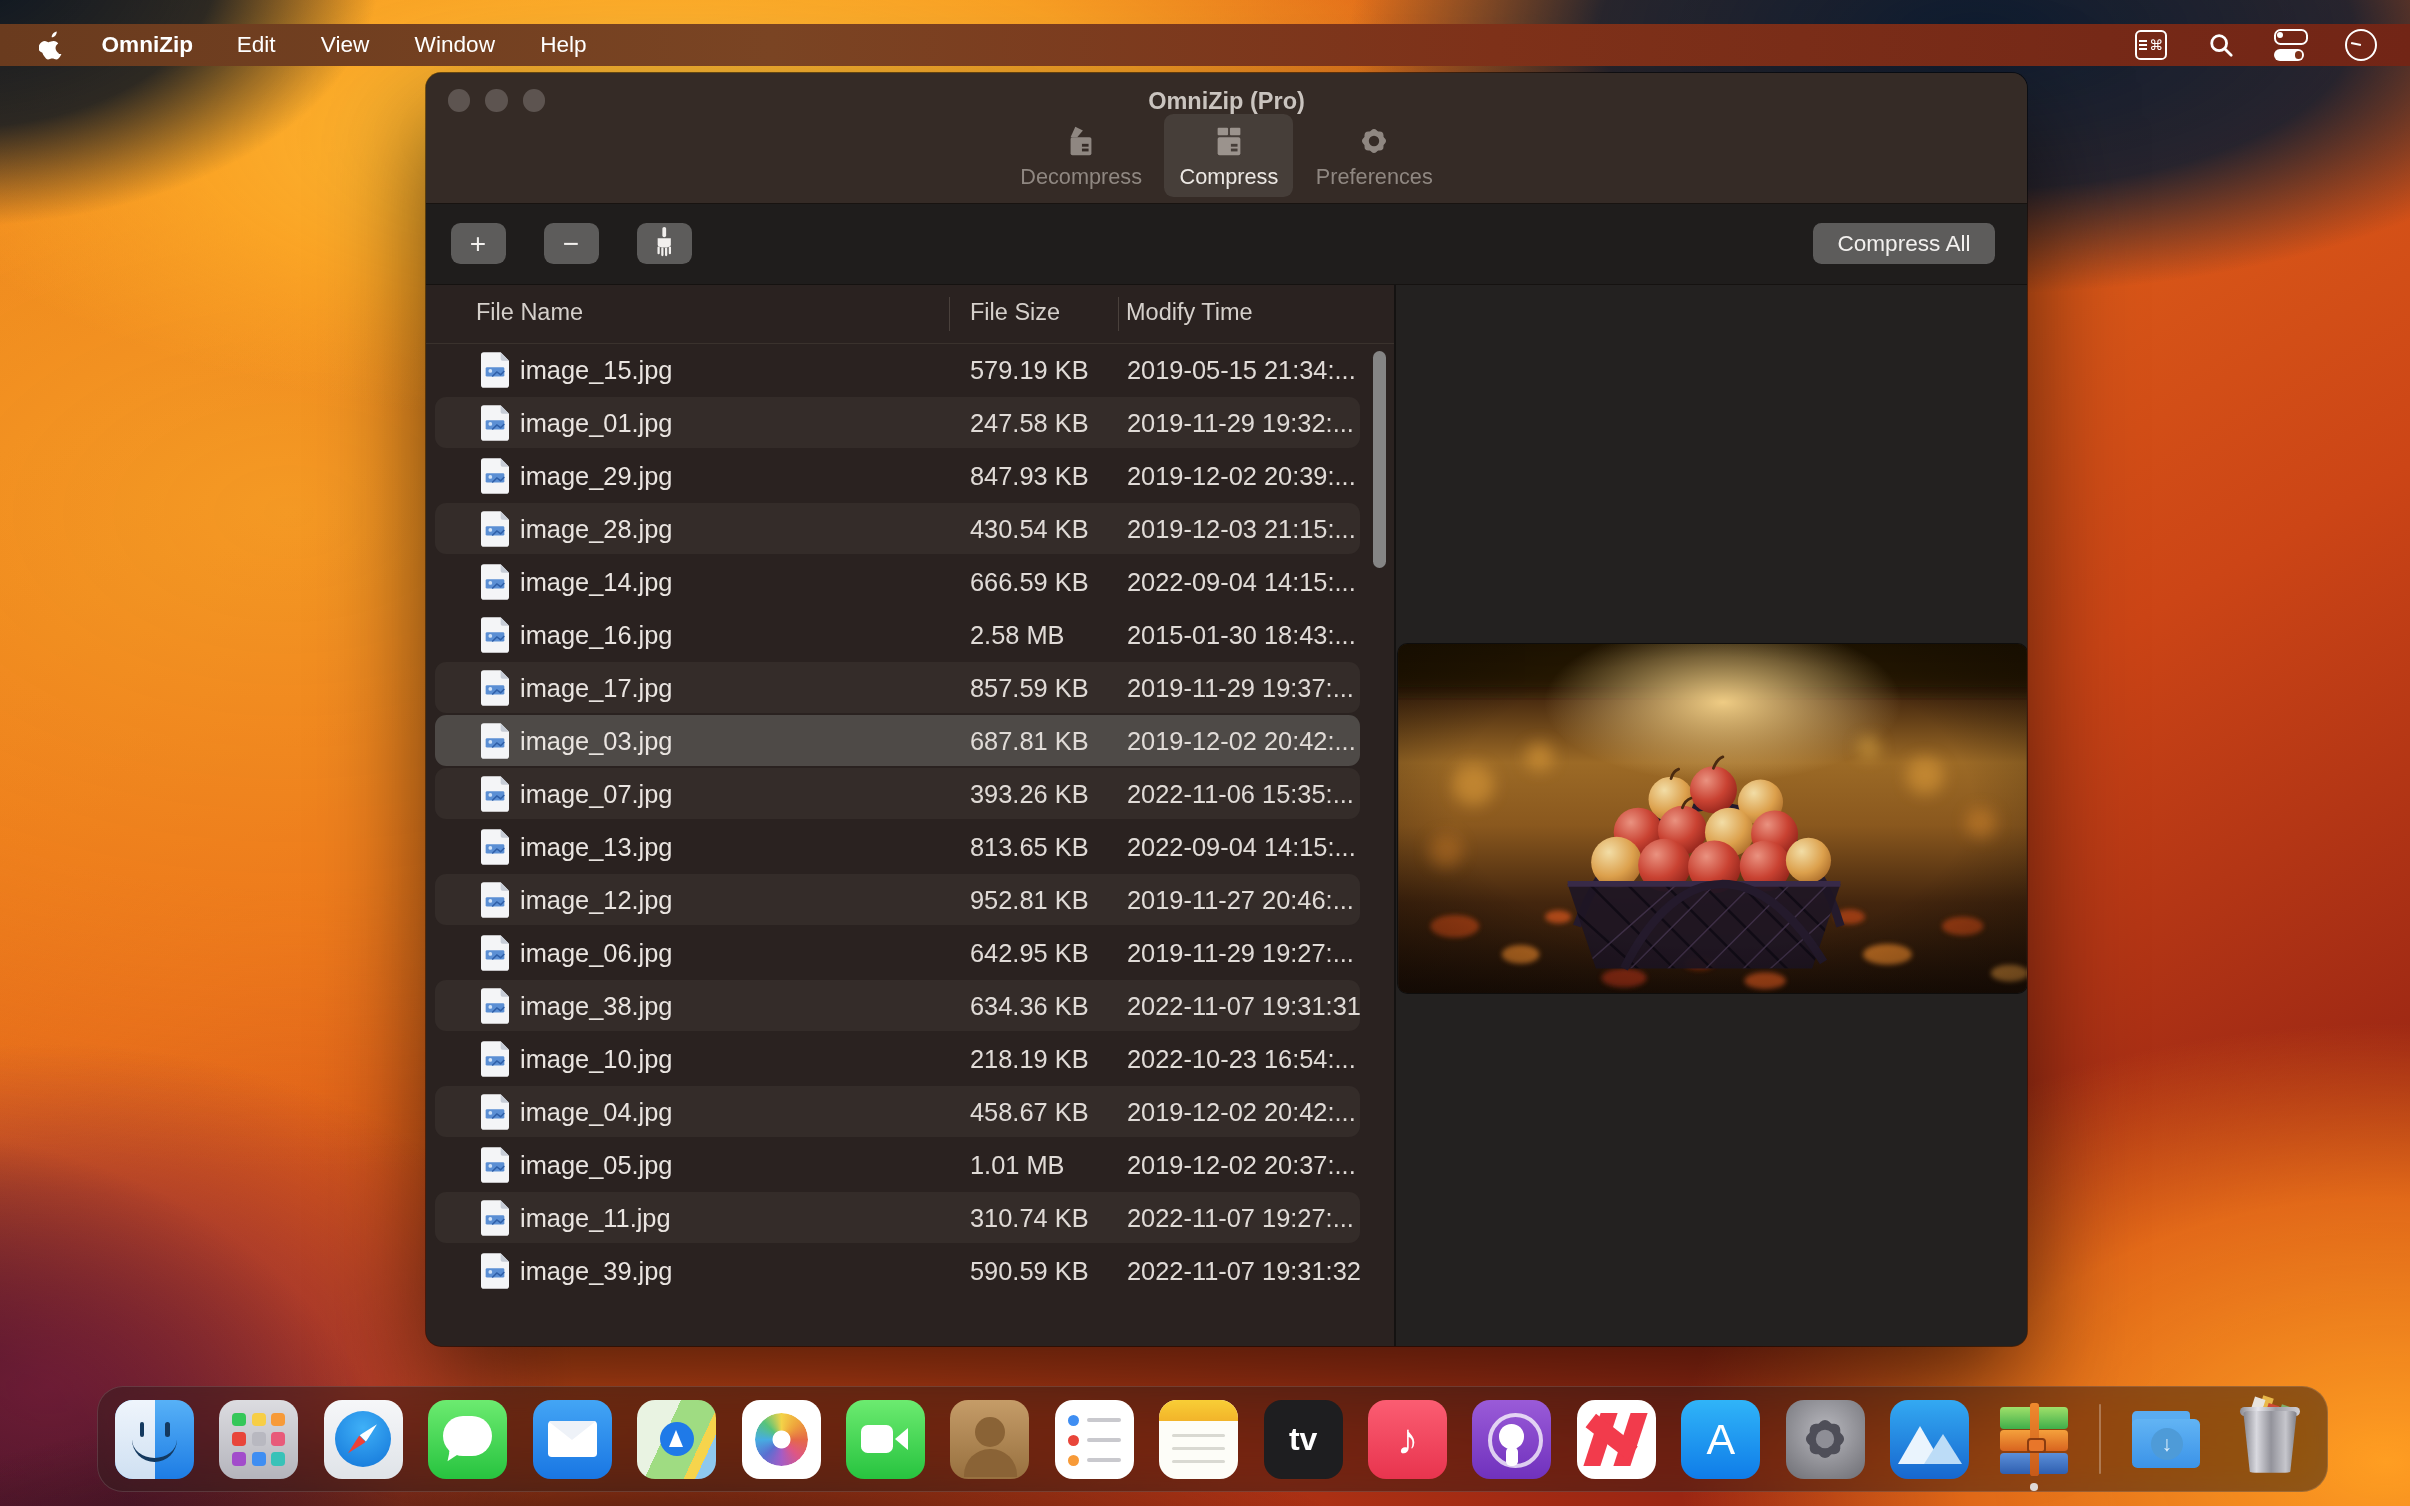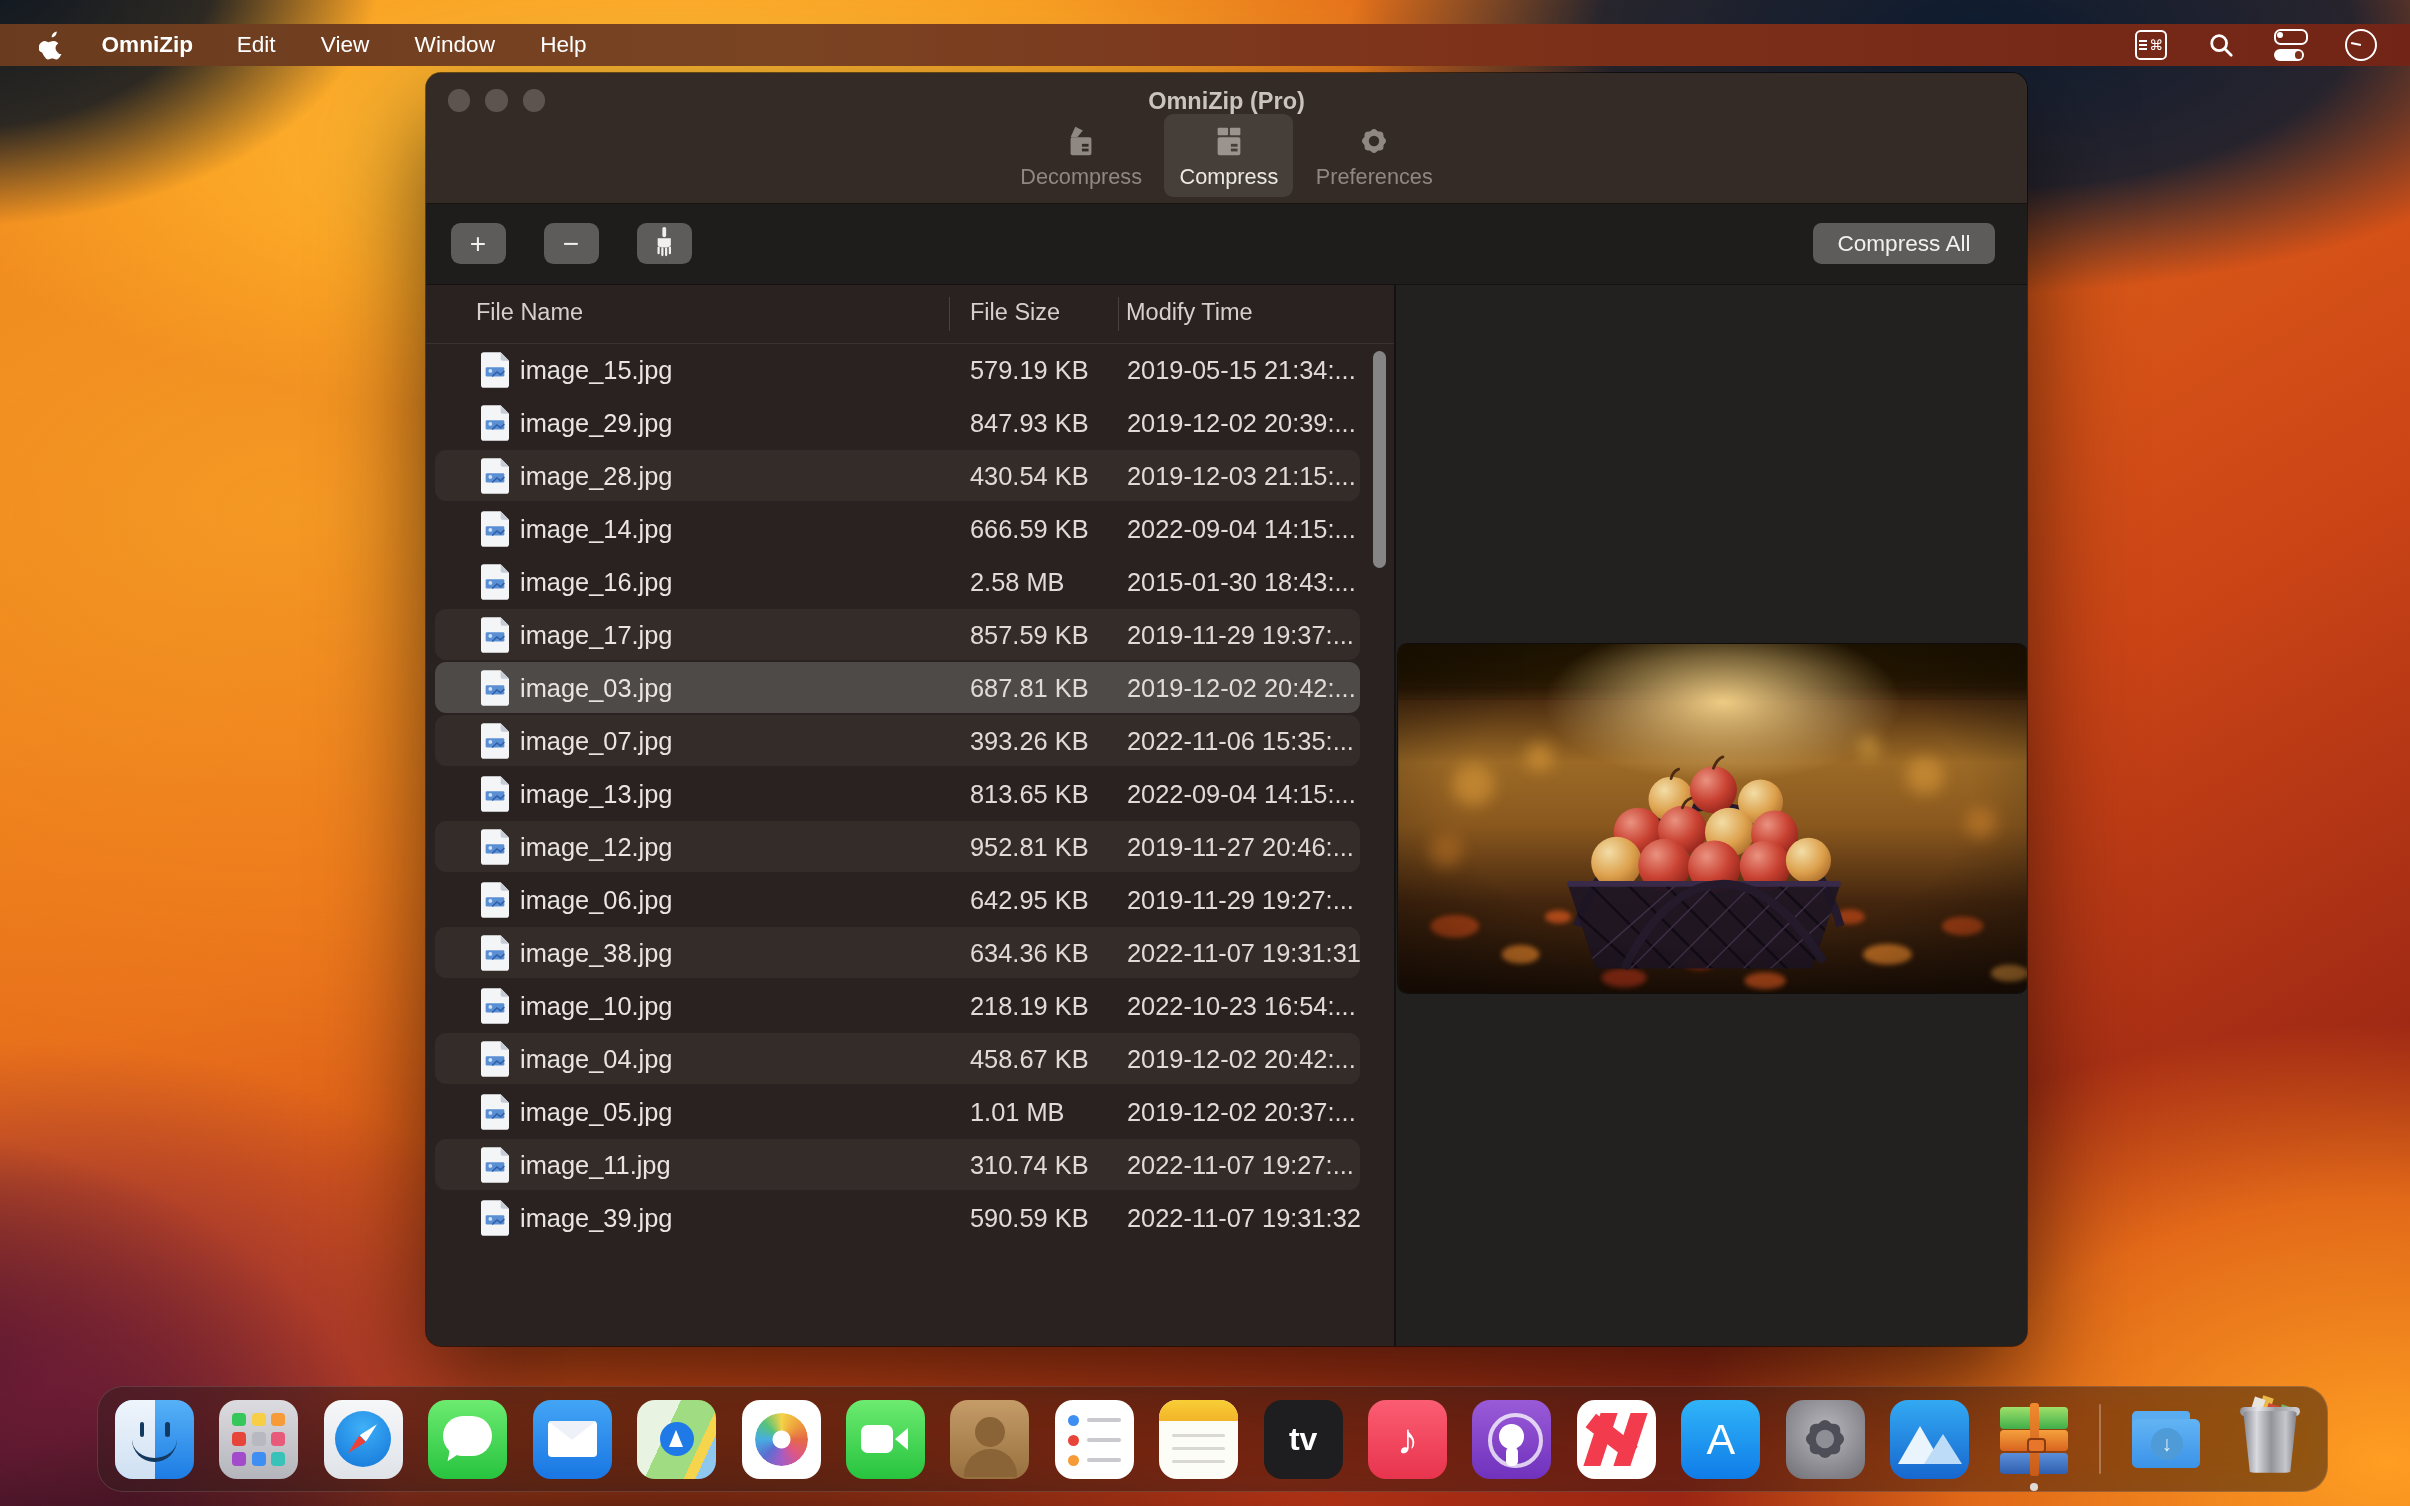--- a/index.html
+++ b/index.html
@@ -307,20 +307,35 @@
         <rect x="5" y="16" width="20" height="10" rx="1.5" fill="#5b8fd4"></rect>
         <circle cx="10" cy="20" r="2" fill="#cfe2f8"></circle>
         <path d="M12 26 l5 -5 4 3 4 -4" stroke="#2f5fa8" stroke-width="1.6" fill="none"></path>
       </svg>
     </span>
     <span class="cell c-name">image_15.jpg</span>
     <span class="cell c-size">579.19 KB</span>
     <span class="cell c-time">2019-05-15 21:34:...</span>
   </div>
 
+  <div class="row stripe">
+    <span class="bg"></span>
+    <span class="cell c-icon">
+      <svg width="28" height="36" viewBox="0 0 30 38">
+        <path d="M3 0 h18 l9 9 v26 a3 3 0 0 1 -3 3 h-24 a3 3 0 0 1 -3 -3 v-32 a3 3 0 0 1 3 -3 z" fill="#f4f5f7"></path>
+        <path d="M21 0 l9 9 h-7 a2 2 0 0 1 -2 -2 z" fill="#c6ccd6"></path>
+        <rect x="5" y="16" width="20" height="10" rx="1.5" fill="#5b8fd4"></rect>
+        <circle cx="10" cy="20" r="2" fill="#cfe2f8"></circle>
+        <path d="M12 26 l5 -5 4 3 4 -4" stroke="#2f5fa8" stroke-width="1.6" fill="none"></path>
+      </svg>
+    </span>
+    <span class="cell c-name">image_01.jpg</span>
+    <span class="cell c-size">247.58 KB</span>
+    <span class="cell c-time">2019-11-29 19:32:...</span>
+  </div>
 
   <div class="row">
     <span class="bg"></span>
     <span class="cell c-icon">
       <svg width="28" height="36" viewBox="0 0 30 38">
         <path d="M3 0 h18 l9 9 v26 a3 3 0 0 1 -3 3 h-24 a3 3 0 0 1 -3 -3 v-32 a3 3 0 0 1 3 -3 z" fill="#f4f5f7"></path>
         <path d="M21 0 l9 9 h-7 a2 2 0 0 1 -2 -2 z" fill="#c6ccd6"></path>
         <rect x="5" y="16" width="20" height="10" rx="1.5" fill="#5b8fd4"></rect>
         <circle cx="10" cy="20" r="2" fill="#cfe2f8"></circle>
         <path d="M12 26 l5 -5 4 3 4 -4" stroke="#2f5fa8" stroke-width="1.6" fill="none"></path>

